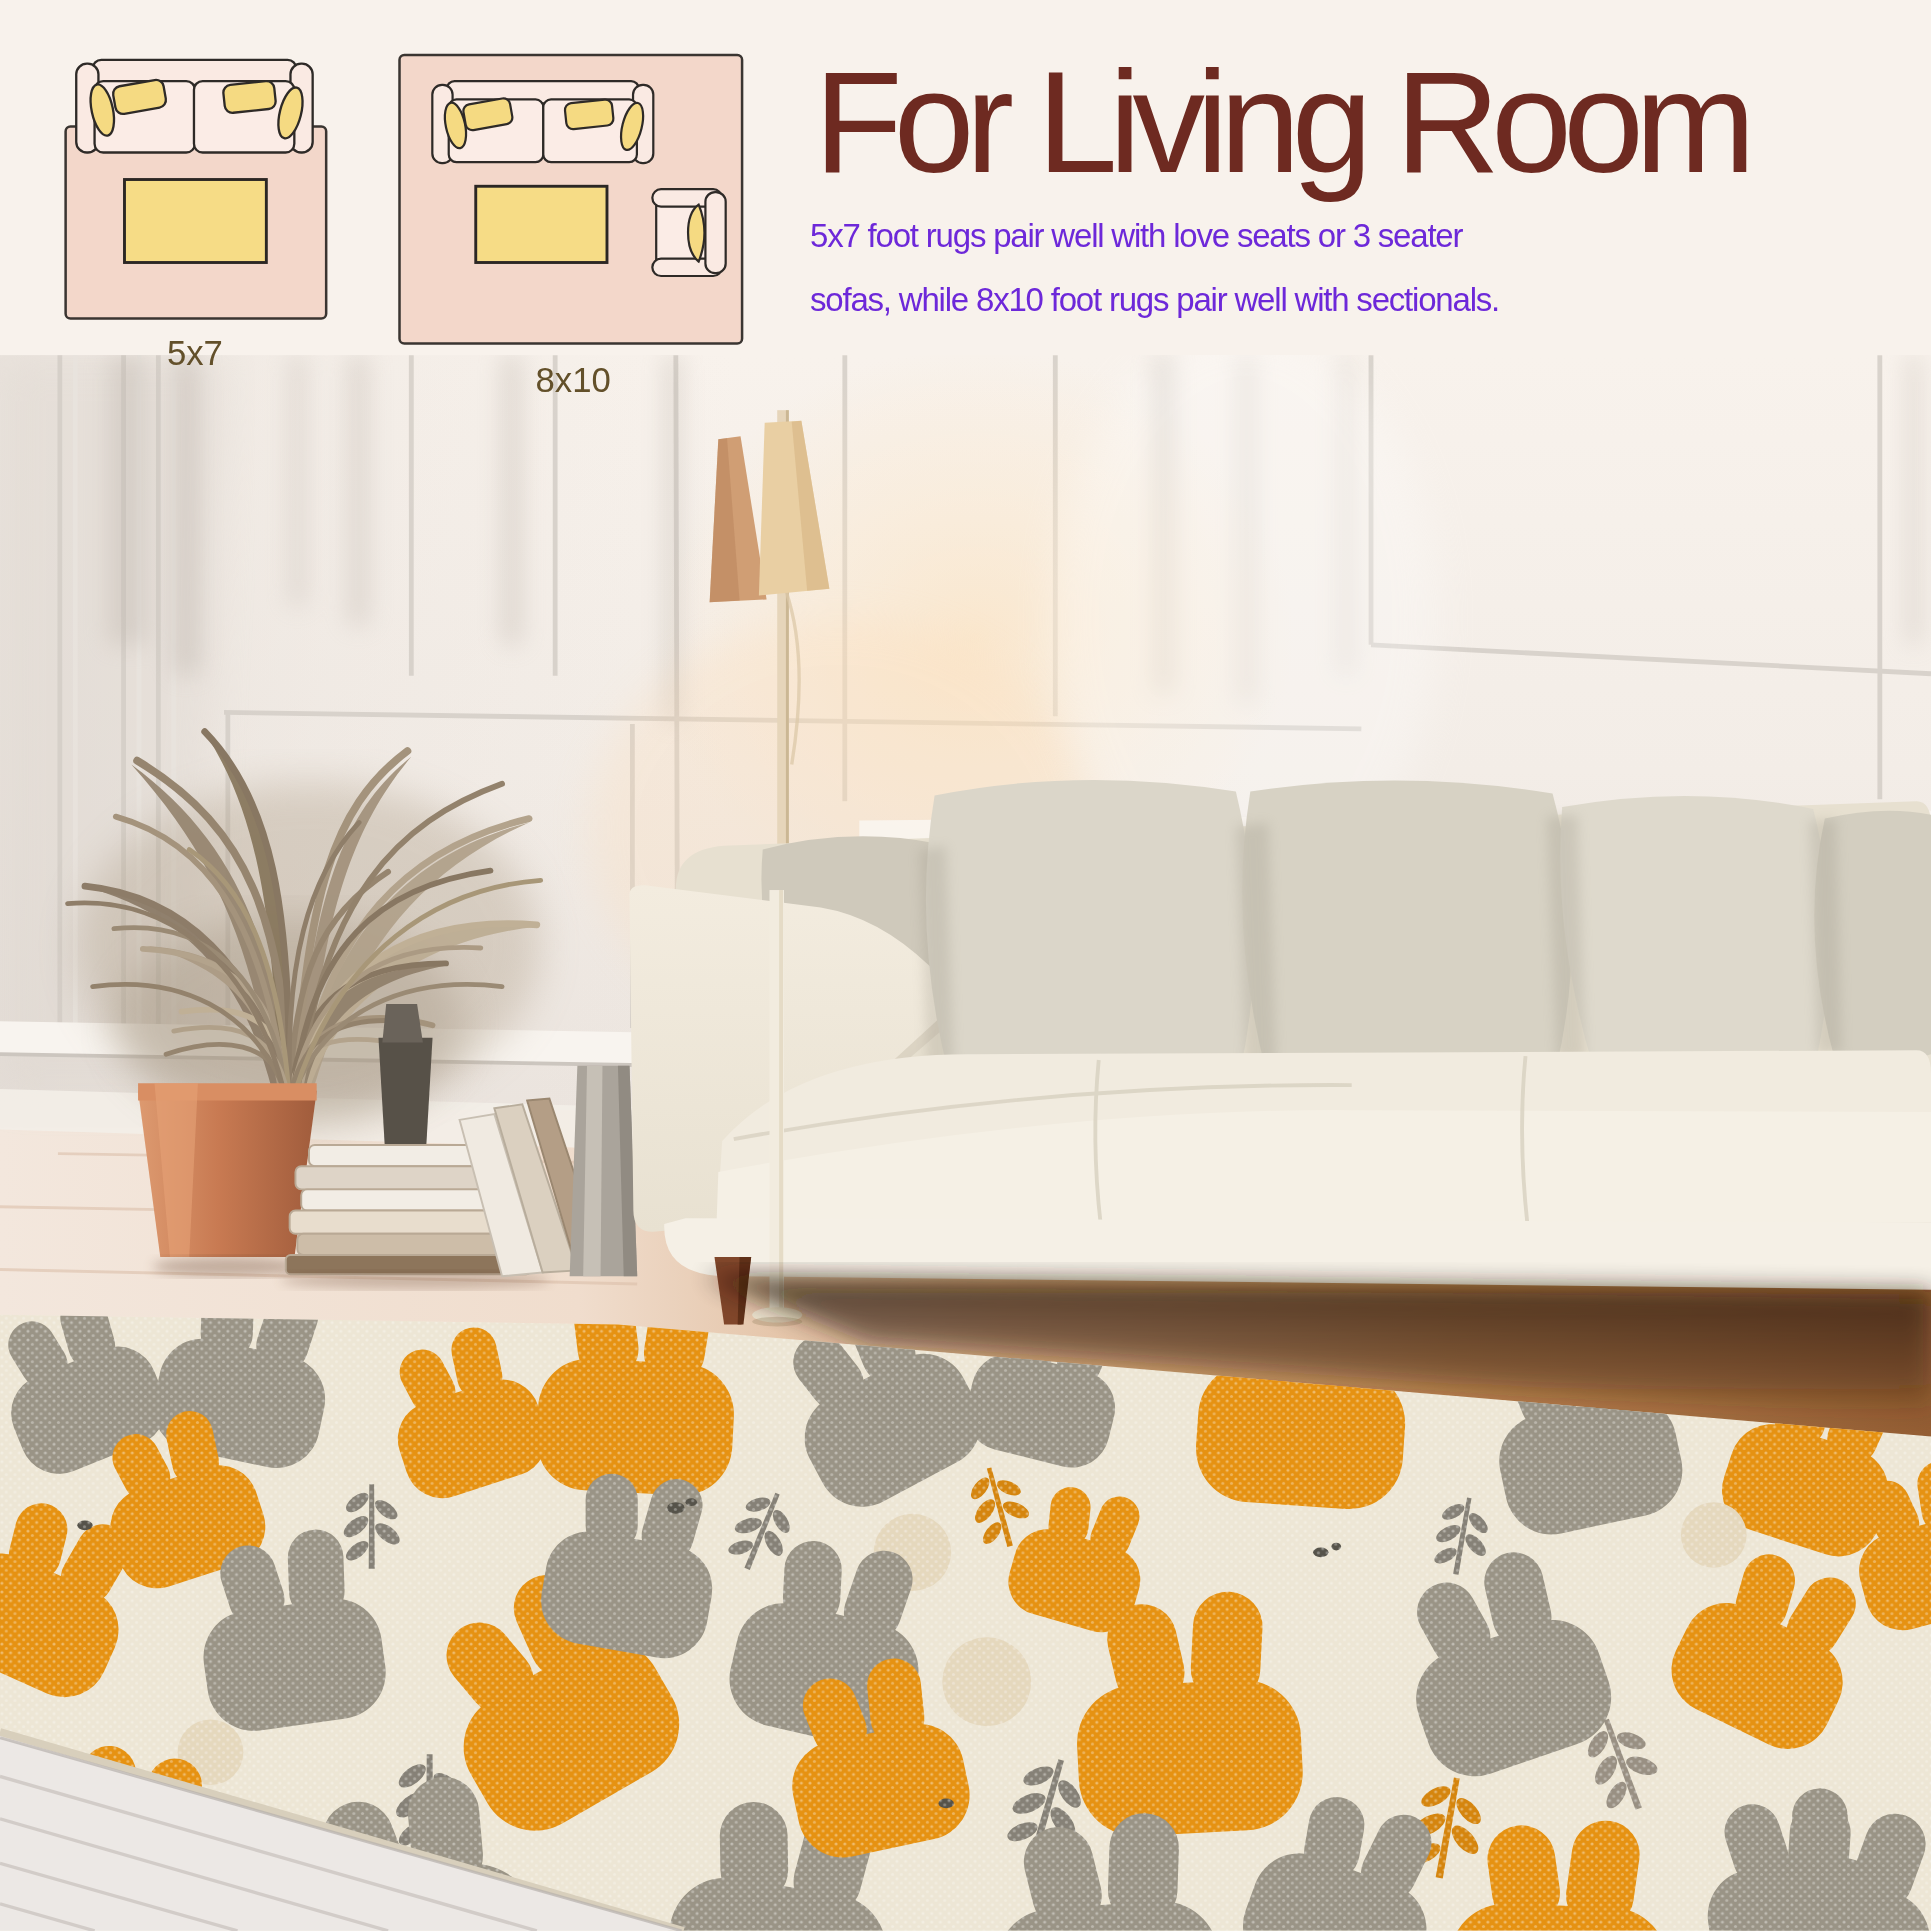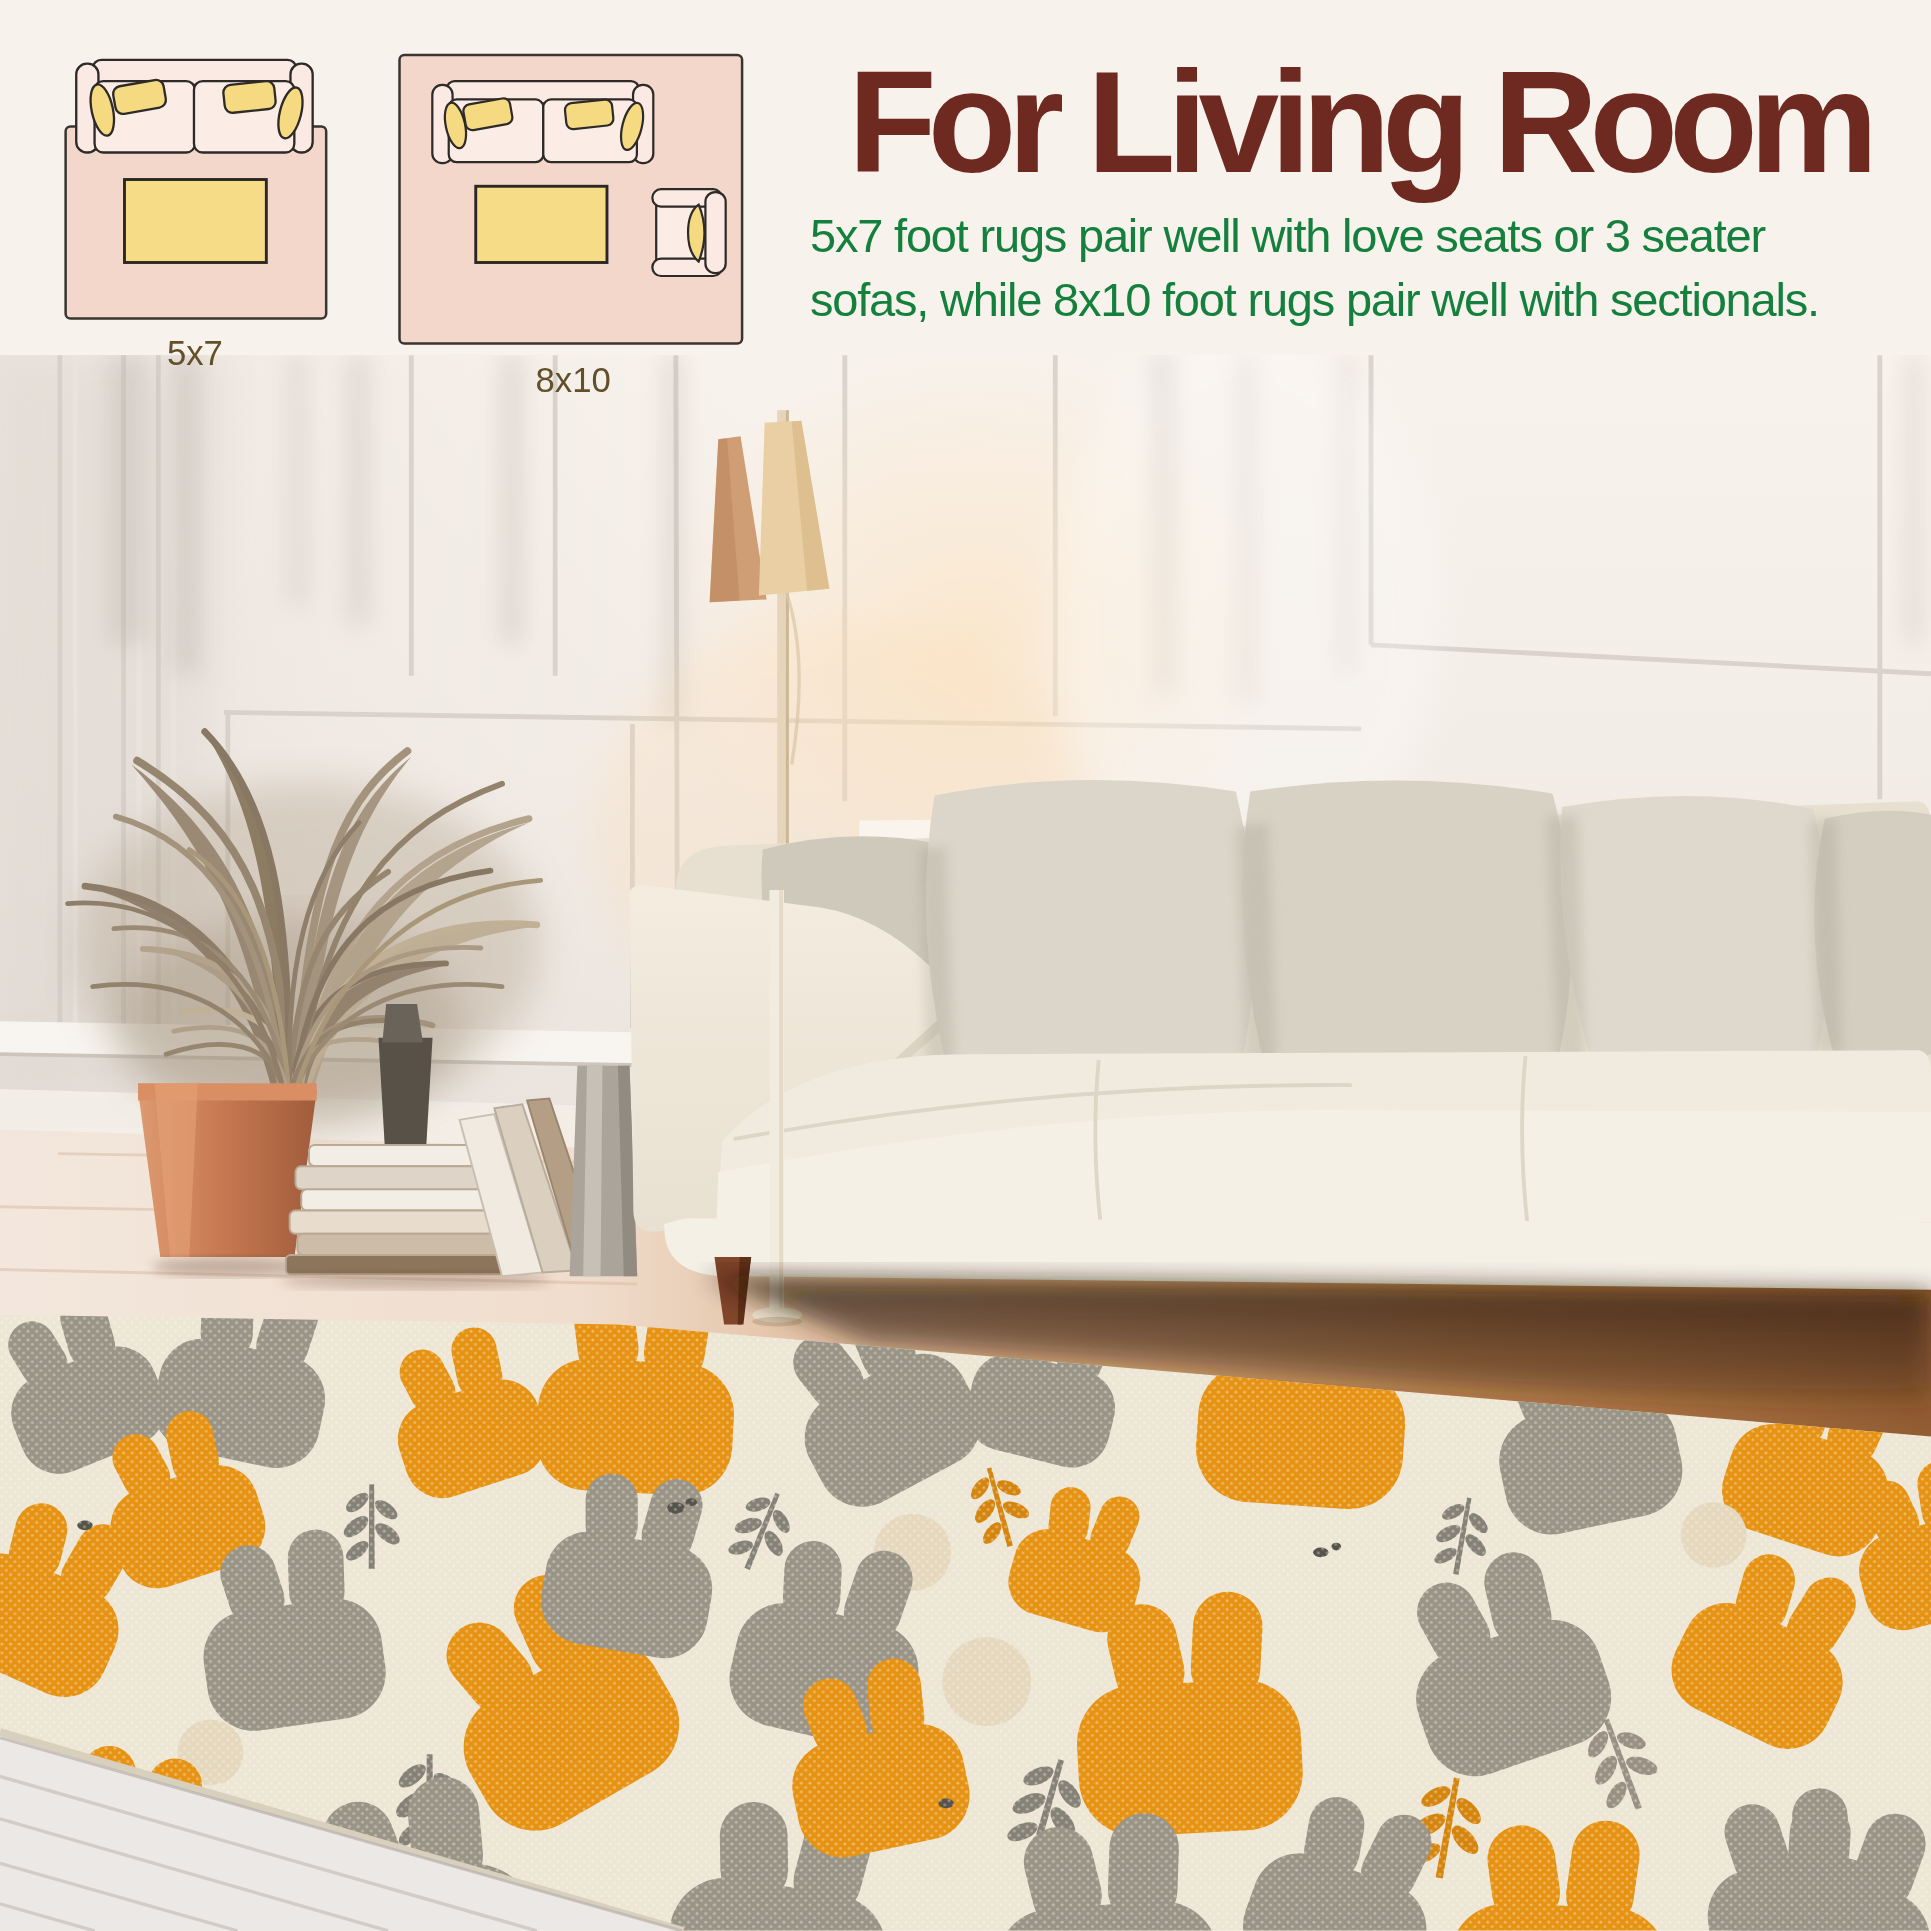--- a/index.html
+++ b/index.html
@@ -396,18 +396,18 @@
 
     <rect x="676" y="268" width="72" height="18" rx="9" fill="#faeae3" stroke="#2e2a27" stroke-width="2.3"></rect>
 
     <rect x="731" y="199" width="21" height="84" rx="10" fill="#faeae3" stroke="#2e2a27" stroke-width="2.3"></rect>
 
     <path d="M724 212 Q736 241 724 271 Q713 262 713 241 Q713 220 724 212 Z" fill="#f5da82" stroke="#2e2a27" stroke-width="2.3"></path>
 
     <text x="594" y="406" font-size="36" fill="#63502a" text-anchor="middle">8x10</text>
   </svg>
 
-  <div class="abs" id="title" style="left:848px;top:50px;color:#6e2a21;font-weight:bold;font-size:145px;letter-spacing:-8.7px;white-space:nowrap;line-height:1;">For Living Room</div>
-
-  <div class="abs" id="para" style="left:810px;top:204px;color:#15803d;font-size:47px;letter-spacing:-1.2px;line-height:64px;white-space:nowrap;">5x7 foot rugs pair well with love seats or 3 seater<br>sofas, while 8x10 foot rugs pair well with sectionals.</div>
+  <div class="abs" id="title" style="left:814px;top:50px;color:#6e2a21;font-weight:normal;font-size:145px;letter-spacing:-8.7px;white-space:nowrap;line-height:1;">For Living Room</div>
+
+  <div class="abs" id="para" style="left:810px;top:204px;color:#6d28d9;font-size:33px;letter-spacing:-1.2px;line-height:64px;white-space:nowrap;">5x7 foot rugs pair well with love seats or 3 seater<br>sofas, while 8x10 foot rugs pair well with sectionals.</div>
 
 </div>
 
 
 </body></html>

